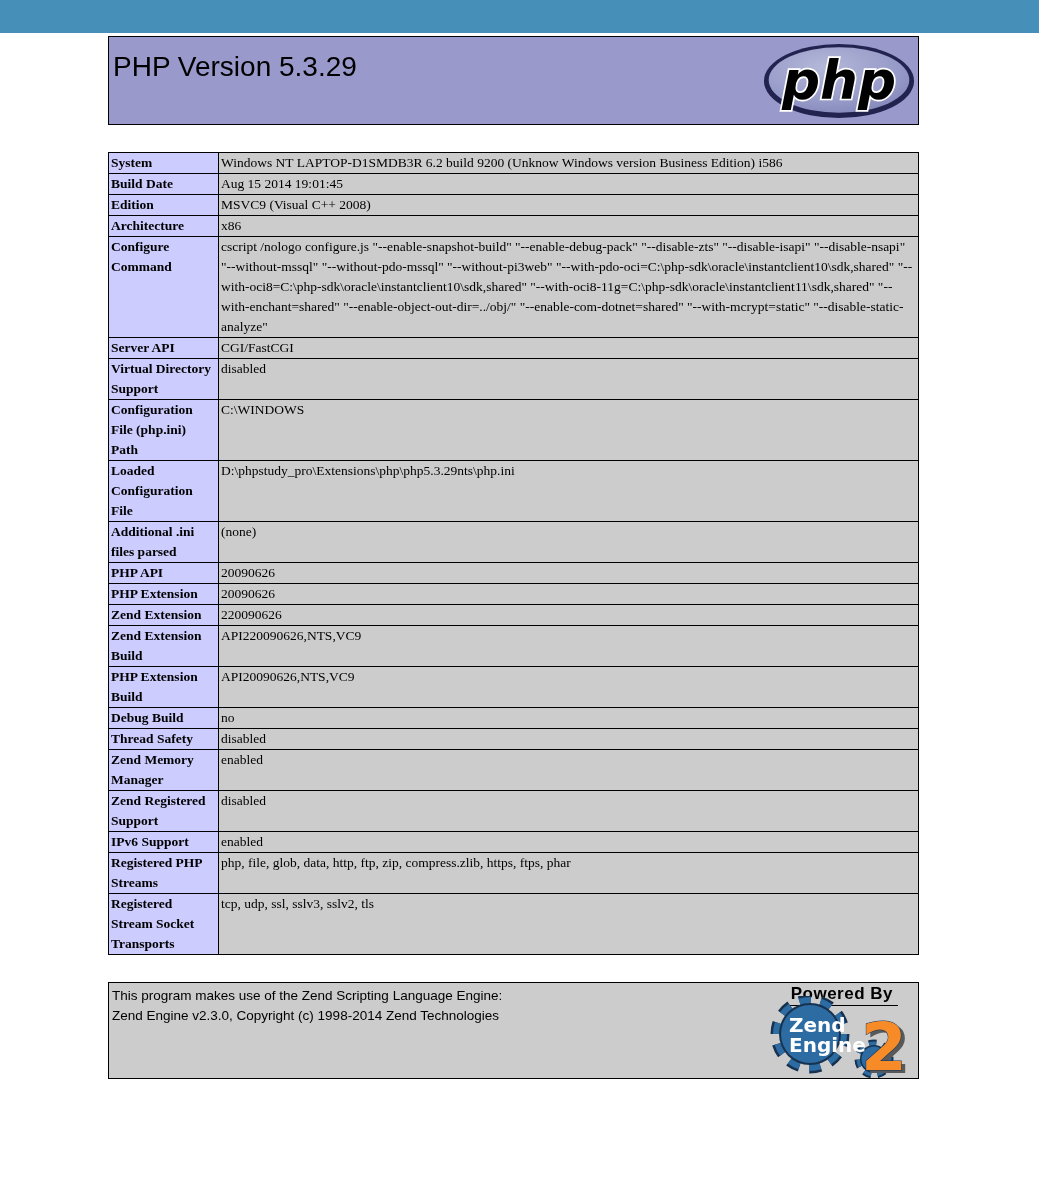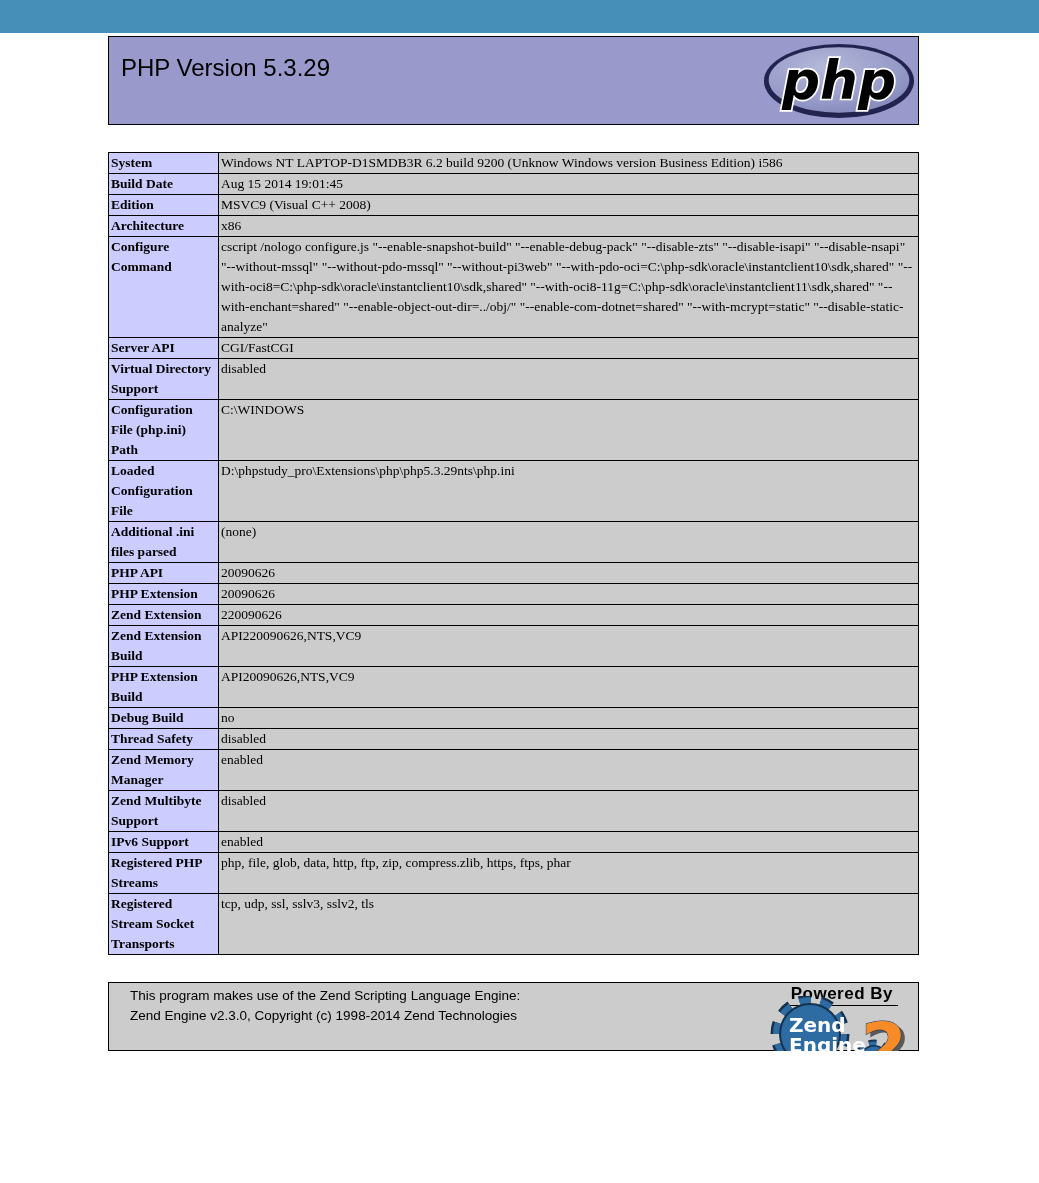--- a/index.html
+++ b/index.html
@@ -22,23 +22,23 @@
   .header-box {
     margin-top: 3px;
     height: 89px;
     background: #9999cc;
     border: 1px solid #000;
     display: flex;
     align-items: center;
     justify-content: space-between;
   }
   .page-title {
-    font-size: 24px;
+    font-size: 28px;
     font-weight: 400;
-    padding-left: 12px;
+    padding-left: 4px;
     margin-top: -8px;
   }
   .php-logo-svg {
     width: 152px;
     height: 76px;
     margin-right: 3px;
     flex-shrink: 0;
   }
   
   table.info {
@@ -62,25 +62,24 @@
     background: #ccccff;
     font-weight: bold;
   }
   table.info td {
     background: #cccccc;
     font-weight: normal;
   }
   
   .footer-box {
     margin-top: 27px;
-    height: 69px;
+    height: 97px;
     background: #cccccc;
     border: 1px solid #000;
     position: relative;
-    padding-left: 18px;
   }
   .footer-text {
     padding: 3px 0 0 3px;
     font-size: 13.5px;
     line-height: 20px;
   }
   .powered-by {
     position: absolute;
     top: 1px;
     right: 20px;
@@ -212,21 +211,21 @@
       <th>Thread Safety</th>
       <td>disabled</td>
     </tr>
 
     <tr>
       <th>Zend Memory Manager</th>
       <td>enabled</td>
     </tr>
 
     <tr>
-      <th>Zend Multibyte Support</th>
+      <th>Zend Registered Support</th>
       <td>disabled</td>
     </tr>
 
     <tr>
       <th>IPv6 Support</th>
       <td>enabled</td>
     </tr>
 
     <tr>
       <th>Registered PHP Streams</th>

